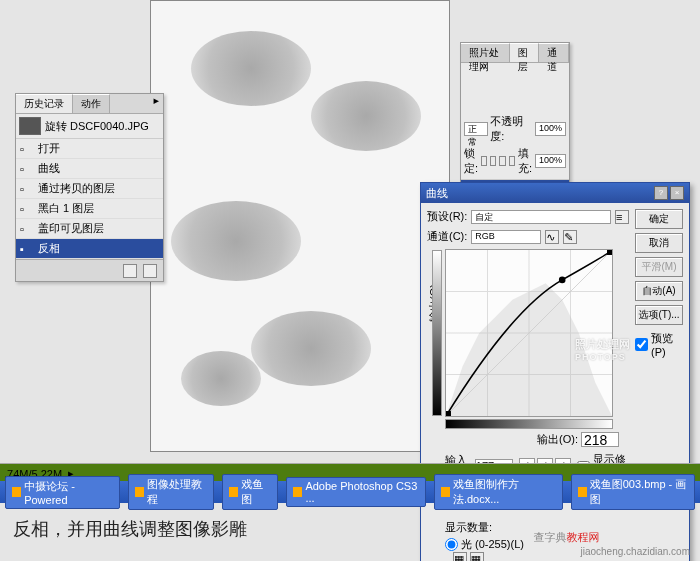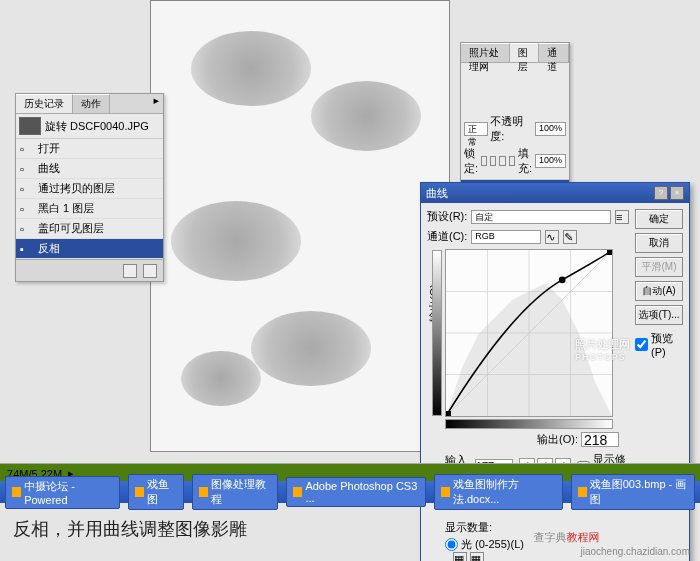--- a/index.html
+++ b/index.html
@@ -262,25 +262,25 @@
   <span style="margin-left:6px;">▸</span>
 </div>
 
 <div class="taskbar">
   <div class="task">
       <span class="ticon"></span>
       <span>中摄论坛 - Powered</span>
     </div>
   <div class="task">
       <span class="ticon"></span>
+      <span>图像处理教程</span>
+    </div>
+  <div class="task">
+      <span class="ticon"></span>
       <span>戏鱼图</span>
-    </div>
-  <div class="task">
-      <span class="ticon"></span>
-      <span>图像处理教程</span>
     </div>
   <div class="task">
       <span class="ticon"></span>
       <span>Adobe Photoshop CS3 ...</span>
     </div>
   <div class="task">
       <span class="ticon"></span>
       <span>戏鱼图制作方法.docx...</span>
     </div>
   <div class="task">

